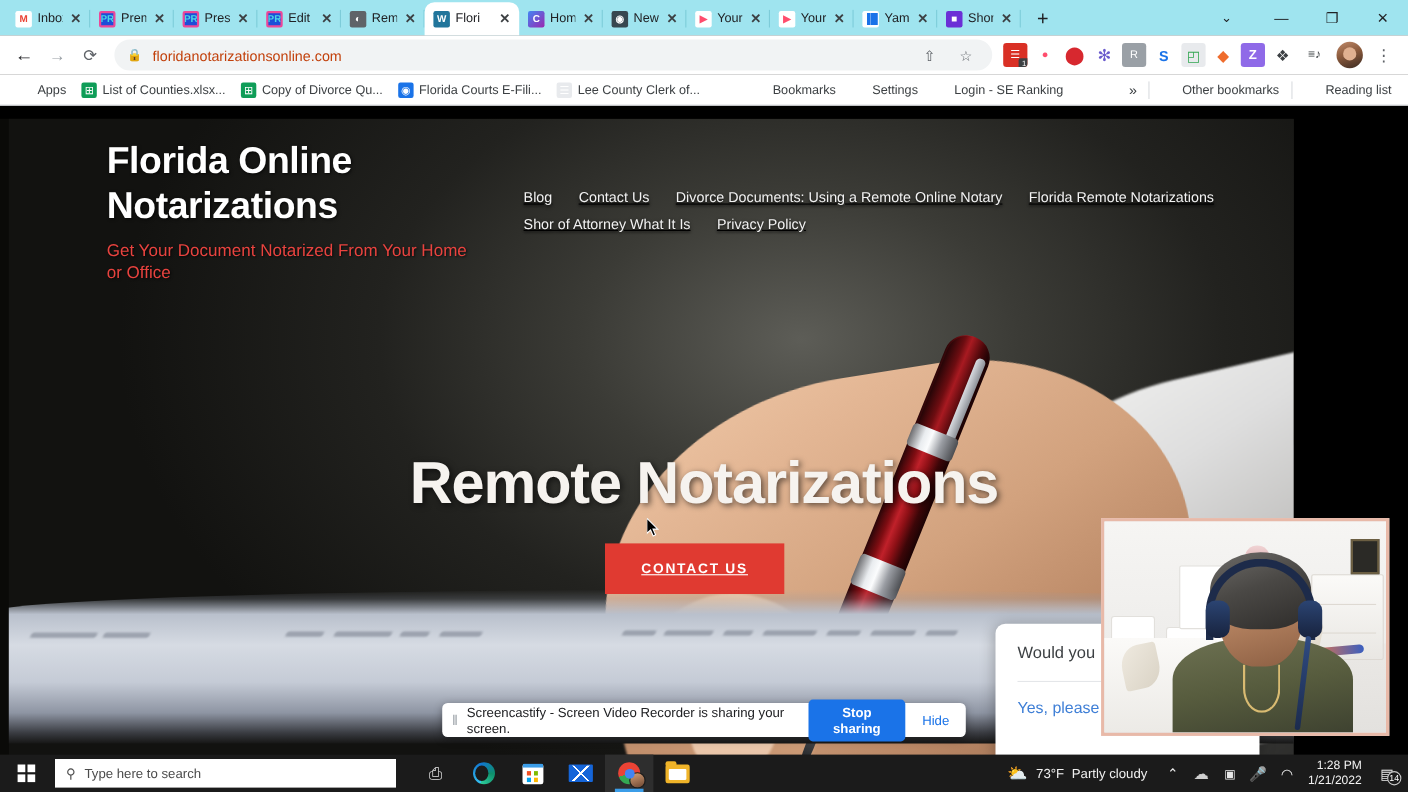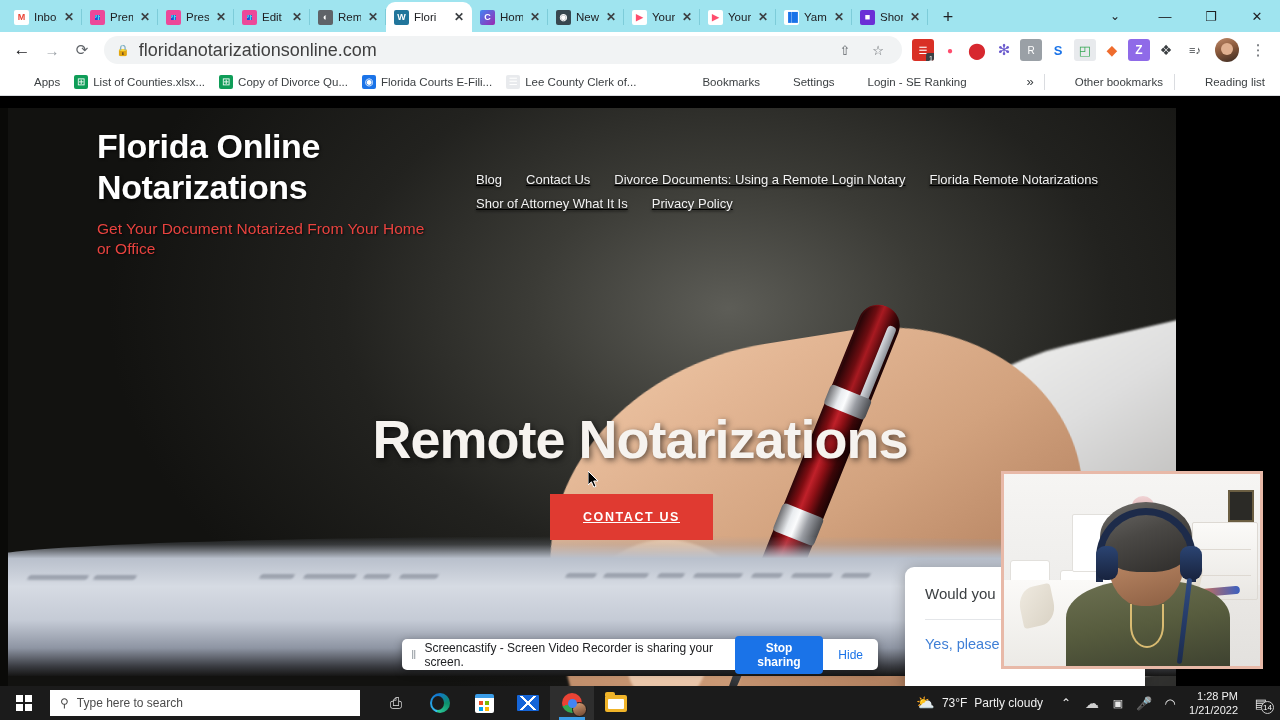--- a/index.html
+++ b/index.html
@@ -44,21 +44,21 @@
     text-overflow: clip; font-size: 11.5px;
   }
   .tab .tclose {
     width: 14px; height: 14px; flex: 0 0 14px;
     display: flex; align-items: center; justify-content: center;
     font-size: 12px; color: #3c4043; font-weight: 600;
   }
 
   .fav-gmail { background: #fff; color: #ea4335; font-size: 11px; }
   .fav-pr { background: #1d4ed8; color: #4ad9e4; font-size: 7px;
-            border: 5px solid #ec4899; border-radius: 2px; }
+            border: 2px solid #ec4899; border-radius: 2px; }
   .fav-globe { background: #5f6368; color: #fff; border-radius: 50%; font-size: 10px; }
   .fav-wp { background: #21759b; color: #fff; border-radius: 50%; font-size: 10px; }
   .fav-c { background: linear-gradient(135deg,#4285f4,#9b27b0); color: #fff; border-radius: 50%; font-size: 10px; }
   .fav-dark { background: #37474f; color: #fff; border-radius: 50%; font-size: 9px; }
   .fav-pink { background: #fff; color: #ff4d6d; font-size: 11px; }
   .fav-chart { background: #fff; color: #1a73e8; font-size: 10px; }
   .fav-purple { background: #6b2fd6; color: #fff; font-size: 7px; }
 
   .newtab {
     width: 28px; height: 28px; margin-left: 6px; margin-bottom: 1px;
@@ -87,21 +87,21 @@
     color: #5f6368; font-size: 15px; flex: 0 0 auto;
   }
   .tbtn.back { font-size: 17px; color: #202124; }
   .omnibox {
     flex: 1 1 auto; height: 28px; background: #f1f3f4;
     border-radius: 14px; display: flex; align-items: center;
     padding: 0 12px; gap: 9px; margin: 0 6px; min-width: 0;
     position: relative;
   }
   .omnibox .lock { font-size: 11px; color: #5f6368; }
-  .omnibox .url { font-size: 18px; color: #404040; flex: 1 1 auto;
+  .omnibox .url { font-size: 13px; color: #c2410c; flex: 1 1 auto;
                   overflow: hidden; white-space: nowrap; }
   .omnibox .oact {
     width: 24px; height: 24px; display: flex; align-items: center;
     justify-content: center; color: #5f6368; font-size: 13px;
   }
   .extbar { display: flex; align-items: center; gap: 1px; }
   .ext {
     width: 22px; height: 22px; margin: 0 2px;
     display: flex; align-items: center; justify-content: center;
     font-size: 10px; border-radius: 3px; position: relative;
@@ -743,21 +743,21 @@
         <i style="left:900px; bottom:121px; width:34px; height:5px;"></i>
       </div>
 
       <h1 class="site-title">Florida Online Notarizations</h1>
       <div class="site-tagline">Get Your Document Notarized From Your Home or Office</div>
 
       <nav class="nav">
         <div class="navrow">
           <a href="#">Blog</a>
           <a href="#">Contact Us</a>
-          <a href="#">Divorce Documents: Using a Remote Login Notary</a>
+          <a href="#">Divorce Documents: Using a Remote Online Notary</a>
           <a href="#">Florida Remote Notarizations</a>
         </div>
         <div class="navrow">
           <a href="#">Shor of Attorney What It Is</a>
           <a href="#">Privacy Policy</a>
         </div>
       </nav>
 
       <div class="hero-h1">Remote Notarizations</div>
       <a class="cta" href="#">CONTACT US</a>

